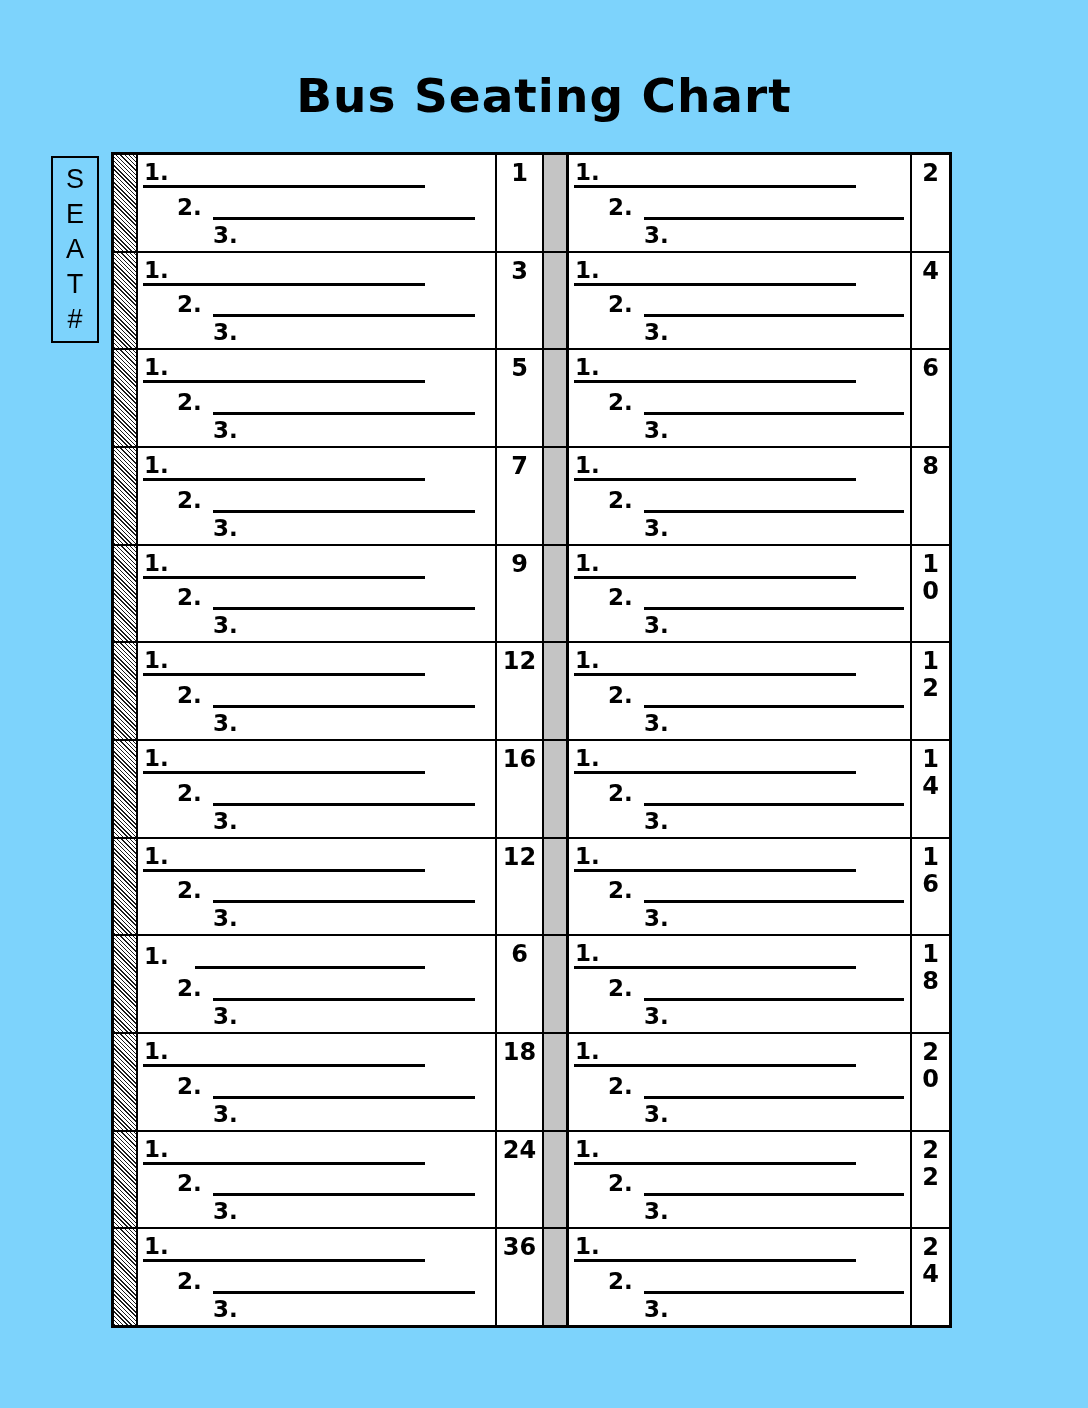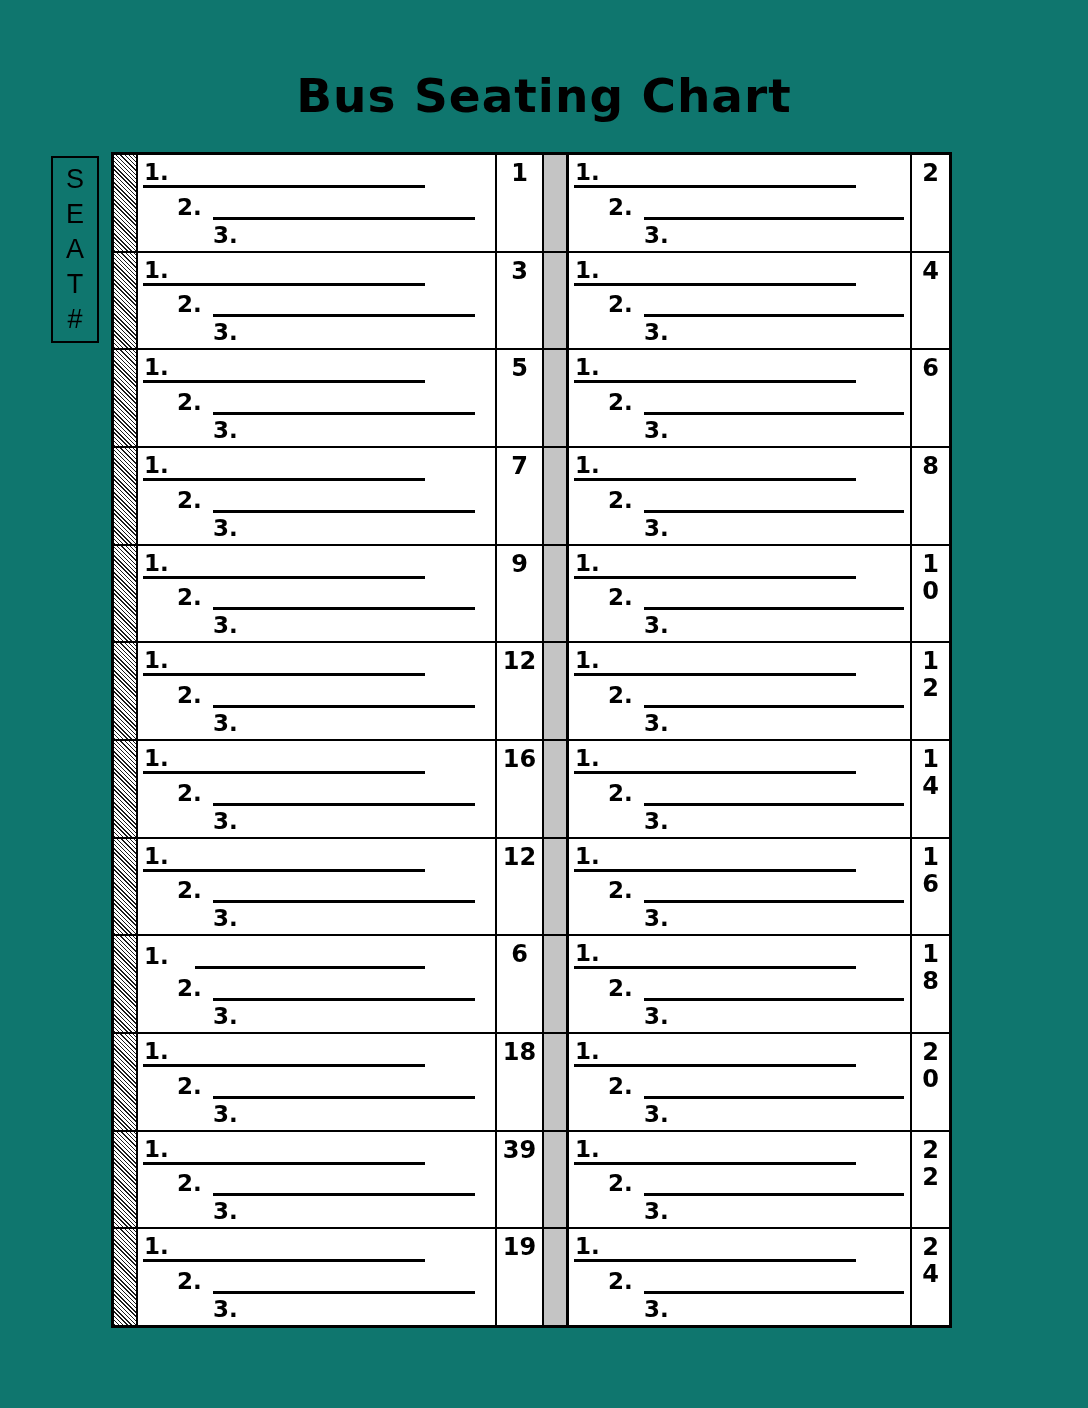--- a/index.html
+++ b/index.html
@@ -1,20 +1,20 @@
 <!DOCTYPE html>
 <html><head>
 <meta charset="utf-8">
 <style>
   html, body { margin: 0; padding: 0; background: #ffffff; }
   .sheet {
     position: relative;
     width: 1088px;
     height: 1408px;
-    background: #0f766e;
+    background: #7dd3fc;
     font-family: "DejaVu Sans", "Liberation Sans", sans-serif;
     color: #000;
   }
 
   
   .title {
     position: absolute;
     top: 68px;
     left: 0;
     width: 100%;
@@ -553,21 +553,21 @@
       <div class="bline l2">
         <span class="num">2.</span>
         <span class="rule"></span>
       </div>
       <div class="bline l3">
         <span class="num">3.</span>
 
       </div>
     </div>
 
-    <div class="seat-cell left">39</div>
+    <div class="seat-cell left">24</div>
 
     <div class="aisle"></div>
 
     <div class="name-cell right">
       <div class="bline l1">
         <span class="num">1.</span>
         <span class="rule"></span>
       </div>
       <div class="bline l2">
         <span class="num">2.</span>
@@ -594,21 +594,21 @@
       <div class="bline l2">
         <span class="num">2.</span>
         <span class="rule"></span>
       </div>
       <div class="bline l3">
         <span class="num">3.</span>
 
       </div>
     </div>
 
-    <div class="seat-cell left">19</div>
+    <div class="seat-cell left">36</div>
 
     <div class="aisle"></div>
 
     <div class="name-cell right">
       <div class="bline l1">
         <span class="num">1.</span>
         <span class="rule"></span>
       </div>
       <div class="bline l2">
         <span class="num">2.</span>

